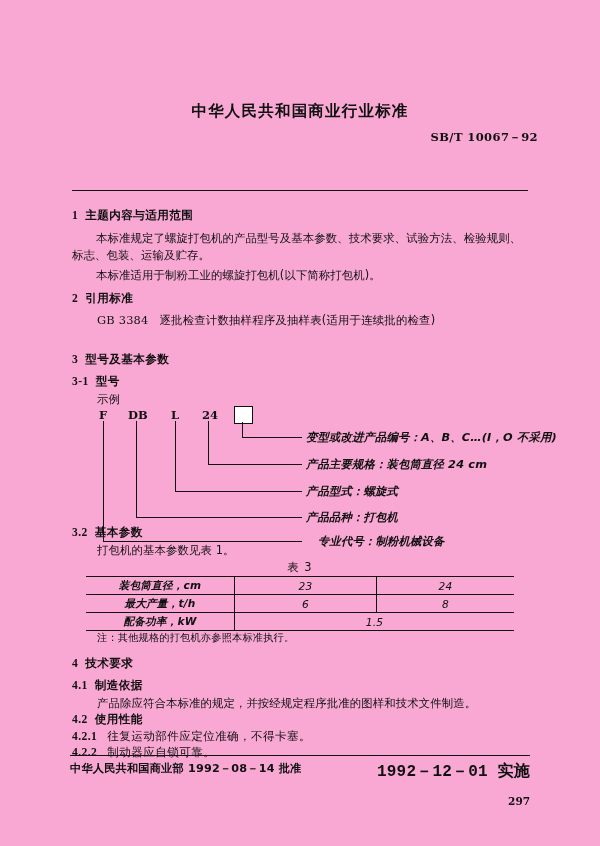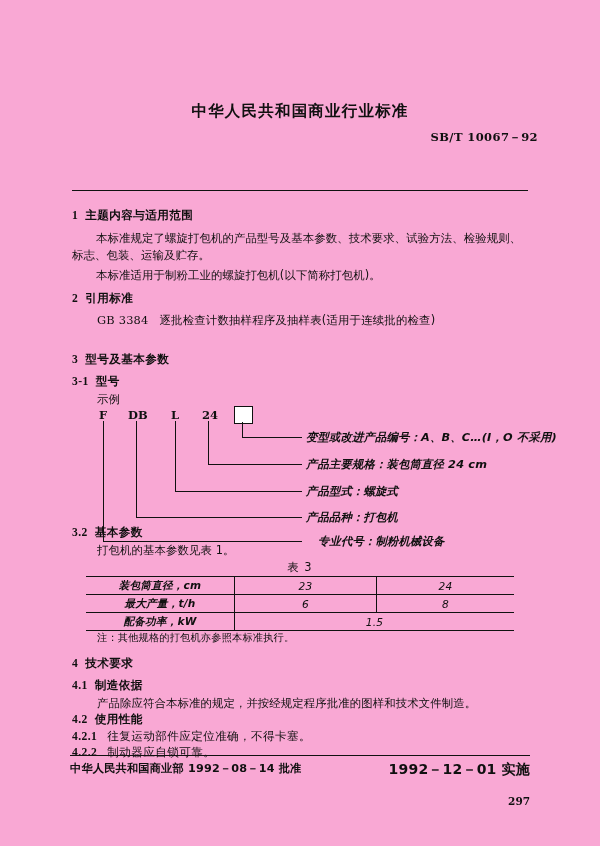--- a/index.html
+++ b/index.html
@@ -178,24 +178,25 @@
     position: absolute;
     left: 70px; top: 761px;
     font-size: 11.2px;
     font-weight: bold;
     letter-spacing: 0.2px;
     white-space: nowrap;
   }
   .foot-right {
     position: absolute;
     right: 70px; top: 761px;
-    font-size: 14px;
-    font-weight: bold;
-    letter-spacing: 0.2px;
-    white-space: nowrap;
+    font-size: 16px;
+    font-weight: bold;
+    letter-spacing: 0.2px;
+    white-space: nowrap;
+    font-family: Liberation Mono, monospace;
   }
   .page-num {
     position: absolute;
     right: 70px; top: 795px;
     font-size: 10.5px;
     font-weight: bold;
     font-family: "DejaVu Serif", "Liberation Serif", serif;
   }
 </style>
 </head>

